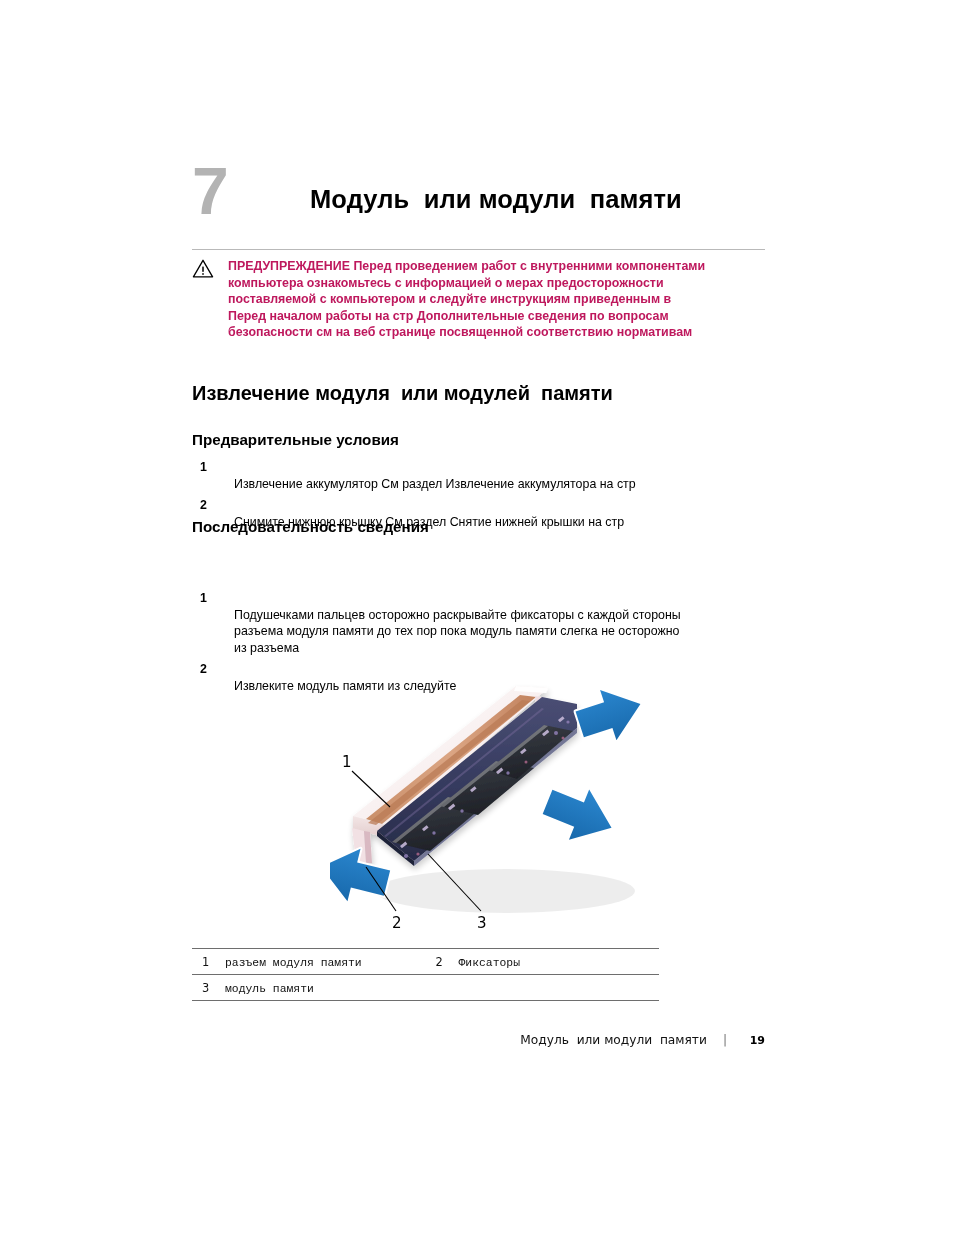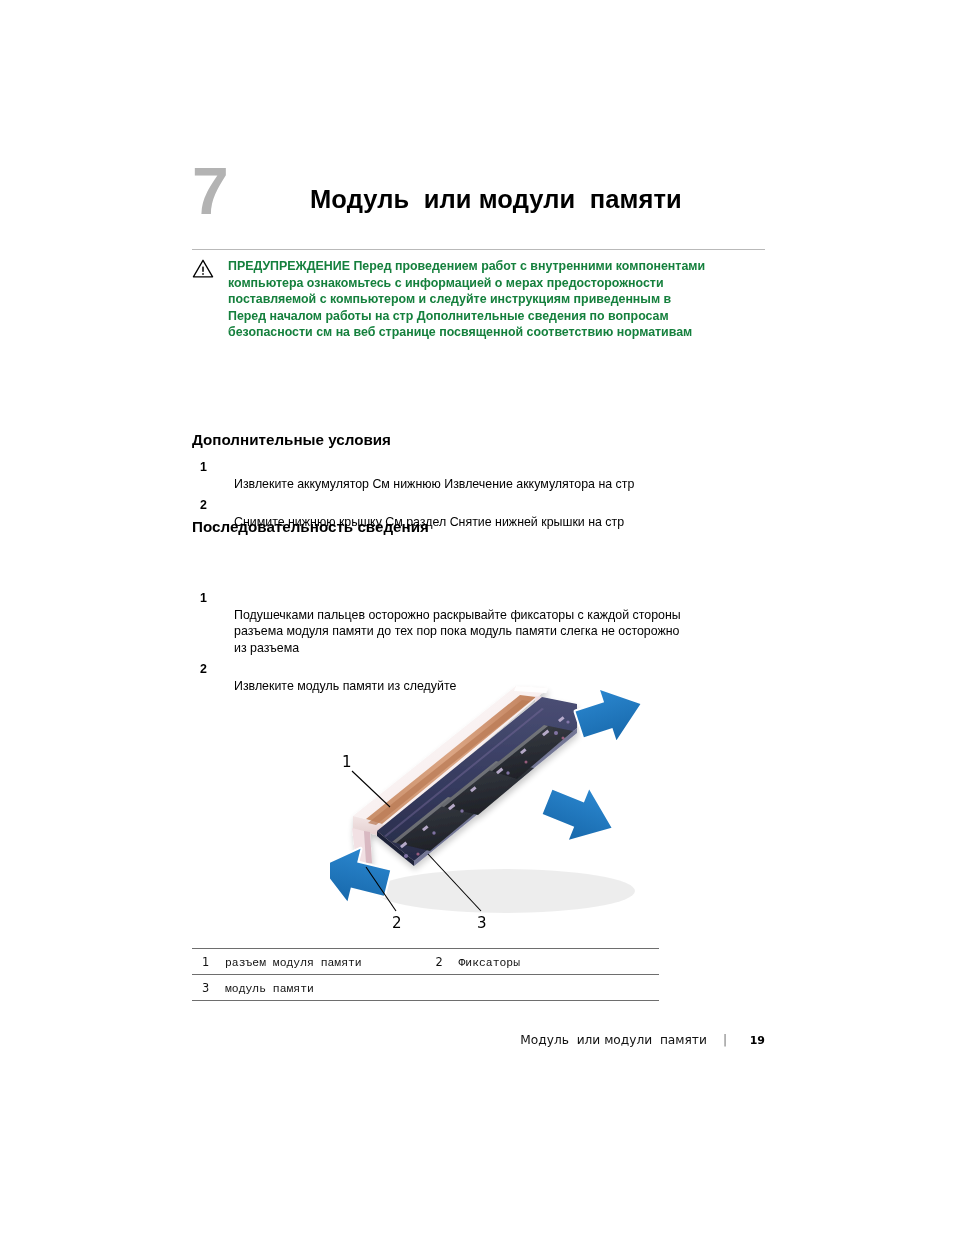--- a/index.html
+++ b/index.html
@@ -72,21 +72,21 @@
     width: 22px;
     height: 19px;
   }
   .admon-icon svg { display: block; }
 
   .admon-text {
     margin-left: 36px;
     font-size: 12.4px;
     font-weight: bold;
     line-height: 16.6px;
-    color: #15803d;
+    color: #be185d;
     white-space: pre-line;
   }
 
   
   .h1-section {
     position: absolute;
     left: 192px;
     top: 382px;
     font-size: 20px;
     font-weight: bold;
@@ -227,25 +227,26 @@
         <rect x="10.25" y="14.2" width="1.5" height="1.6" fill="#000"></rect>
       </svg>
     </span>
     <div class="admon-text">ПРЕДУПРЕЖДЕНИЕ  Перед проведением работ с внутренними компонентами
 компьютера ознакомьтесь с информацией о мерах предосторожности
 поставляемой с компьютером  и следуйте инструкциям  приведенным в
   Перед началом работы   на стр    Дополнительные сведения по вопросам
 безопасности см  на веб странице  посвященной соответствию нормативам</div>
   </div>
 
-
-  <div class="h2-section h2-prereq">Дополнительные условия</div>
+  <div class="h1-section">Извлечение модуля  или модулей  памяти</div>
+
+  <div class="h2-section h2-prereq">Предварительные условия</div>
   <div class="steps steps-prereq">
     <div class="step">
-      <span class="step-num">1</span><span> Извлеките аккумулятор  См  нижнюю   Извлечение аккумулятора   на стр</span>
+      <span class="step-num">1</span><span> Извлечение аккумулятор  См  раздел   Извлечение аккумулятора   на стр</span>
     </div>
     <div class="step">
       <span class="step-num">2</span><span>Снимите нижнюю крышку  См  раздел   Снятие нижней крышки   на стр</span>
     </div>
   </div>
 
   <div class="h2-section h2-steps">Последовательность сведения</div>
 
 
   <div class="steps steps-proc">

